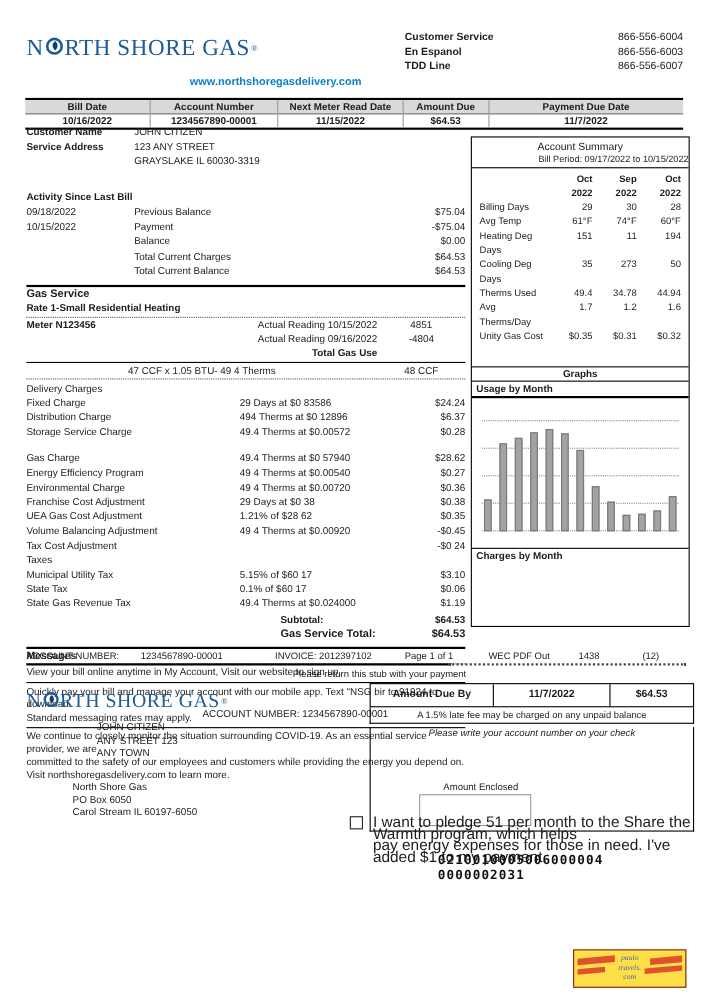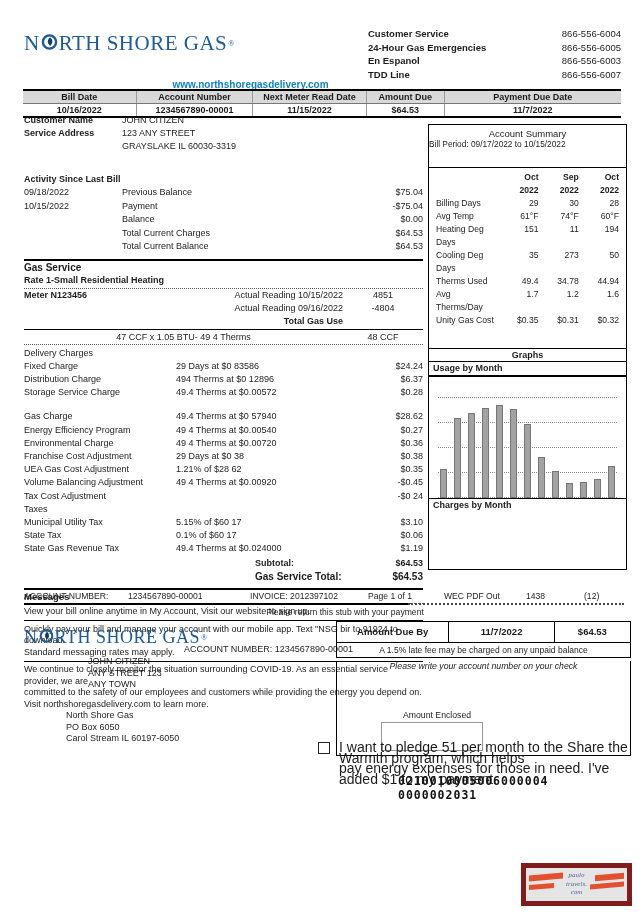--- a/index.html
+++ b/index.html
@@ -5,21 +5,21 @@
   html,body{margin:0;padding:0;}
   .page{position:relative;width:644px;height:914px;background:#ffffff;overflow:hidden;
         font-family:"Liberation Sans",sans-serif;font-size:9px;color:#1c1c1c;}
 
   
   .logo{display:flex;align-items:center;font-family:"Liberation Serif",serif;
         color:#1d5a96;letter-spacing:.5px;}
   .logo-main{position:absolute;left:24px;top:31px;font-size:21px;}
   .logo-o{display:inline-block;margin:0 1px;}
   .logo-reg{font-size:8px;vertical-align:super;margin-left:1px;}
-  .website{position:absolute;left:148px;top:79px;width:205px;text-align:center;
+  .website{position:absolute;left:148px;top:69px;width:205px;text-align:center;
            color:#1080c4;font-weight:bold;font-size:10px;}
   .contact{position:absolute;left:368px;top:27px;width:253px;}
   .contact-row{display:flex;justify-content:space-between;line-height:13.5px;font-size:9.5px;}
   .contact-label{font-weight:bold;}
 
   
   .infobar{position:absolute;left:23px;top:89px;width:598px;
            border-top:2.5px solid #000;border-bottom:2.5px solid #000;}
   .infobar-row{display:grid;grid-template-columns:19% 19.5% 19% 13% 29.5%;}
   .infobar-row span{display:block;text-align:center;padding:1px 2px;border-right:1px solid #999;}
@@ -44,37 +44,37 @@
   .meter-name{position:absolute;left:0;top:1px;font-weight:bold;}
   .read-row{display:flex;justify-content:flex-end;line-height:13px;}
   .read-val{width:80px;text-align:center;}
   .conv-row{display:flex;line-height:14px;border-bottom:1px dotted #555;}
   .conv-text{flex:1;text-align:center;}
   .conv-val{width:80px;text-align:center;}
 
   .chg-sec{margin-top:2px;}
   .chg-row{display:flex;line-height:13.2px;}
   .chg-label{width:152px;}
-  .chg-desc{flex:1;}
+  .chg-desc{flex:1;margin-left:42px;}
   .chg-amt{width:70px;text-align:right;}
   .chg-gap{margin-top:11px;}
   .sub-row{display:flex;line-height:14px;font-weight:bold;}
   .sub-label{margin-left:231px;flex:1;}
   .sub-amt{width:70px;text-align:right;}
   .total-row{font-size:10px;}
 
   .msg-sec{margin-top:4px;border-top:2.5px solid #000;}
   .msg-title{font-weight:bold;font-size:9.5px;line-height:13px;border-bottom:1px dotted #555;}
   .msg-item{padding:2.5px 0;white-space:pre-line;line-height:11.5px;}
   .msg-item + .msg-item{border-top:1px solid #000;}
 
   
   .sumbox{position:absolute;left:428px;top:124px;width:197px;height:444px;border:1.5px solid #000;}
   .sum-title{text-align:center;font-weight:normal;font-size:9.5px;margin-top:3px;}
-  .sum-period{text-align:left;font-size:8.3px;border-bottom:1.5px solid #000;padding-bottom:18px;}
+  .sum-period{text-align:right;font-size:8.3px;border-bottom:1.5px solid #000;padding-bottom:3px;}
   .sum-table{padding:3px 7px 0;}
   .sum-row{display:flex;line-height:13px;font-size:8.6px;}
   .sum-row .lbl{flex:1.55;}
   .sum-row .c{flex:1;text-align:right;}
   .sum-hdr{font-weight:bold;}
   .graphs-bar{margin-top:21px;border-top:1.5px solid #000;border-bottom:1.5px solid #000;
               text-align:center;font-weight:bold;line-height:12px;}
   .usage-title{font-weight:bold;padding:0 4px;line-height:13px;border-bottom:2px solid #000;}
   .chart{position:relative;height:110px;margin:12px 9px 0;}
   .gridline{position:absolute;left:0;right:0;border-top:1px dotted #888;}
@@ -114,21 +114,21 @@
   .remit-addr{position:absolute;left:66px;top:710px;line-height:11.5px;}
   .pledge-check{position:absolute;left:318px;top:742px;width:10px;height:10px;border:1.5px solid #222;}
   .pledge-text{position:absolute;left:339px;top:742px;width:293px;font-size:14px;
                line-height:10.5px;white-space:pre-line;}
   .ocr{position:absolute;left:398px;top:774px;font-family:"DejaVu Sans Mono",monospace;
        font-weight:bold;font-size:11.5px;letter-spacing:1px;color:#111;}
   .ocr .gap{display:inline-block;width:26px;}
 
   
   .stamp{position:absolute;left:521px;top:863px;width:101px;height:33px;
-         border:5px solid #7f1d1d;background:#e5e5e5;}
+         border:1px solid #7f1d1d;background:#fde047;}
   .stripe{position:absolute;background:#e2512f;}
   .st1{left:3px;top:6px;width:34px;height:6px;transform:skewY(-5deg);}
   .st2{left:3px;top:16px;width:25px;height:5px;transform:skewY(-5deg);}
   .st3{right:3px;top:6px;width:29px;height:6px;transform:skewY(-5deg);}
   .st4{right:3px;top:15px;width:34px;height:5px;transform:skewY(-5deg);}
   .stamp-text{position:absolute;left:0;right:0;top:3px;text-align:center;color:#5661a8;
               font-family:"Liberation Serif",serif;font-style:italic;font-size:7px;line-height:8.5px;}
 </style>
 </head>
 <body>
@@ -143,24 +143,20 @@
         </svg></span>
       <span>RTH SHORE GAS</span>
       <span class="logo-reg">®</span>
   </div>
   <div class="website">www.northshoregasdelivery.com</div>
 
   <div class="contact">
     <div class="contact-row">
       <span class="contact-label">Customer Service</span>
       <span class="contact-phone">866-556-6004</span>
-    </div>
-    <div class="contact-row">
-      <span class="contact-label">24-Hour Gas Emergencies</span>
-      <span class="contact-phone">866-556-6005</span>
     </div>
     <div class="contact-row">
       <span class="contact-label">En Espanol</span>
       <span class="contact-phone">866-556-6003</span>
     </div>
     <div class="contact-row">
       <span class="contact-label">TDD Line</span>
       <span class="contact-phone">866-556-6007</span>
     </div>
   </div>

